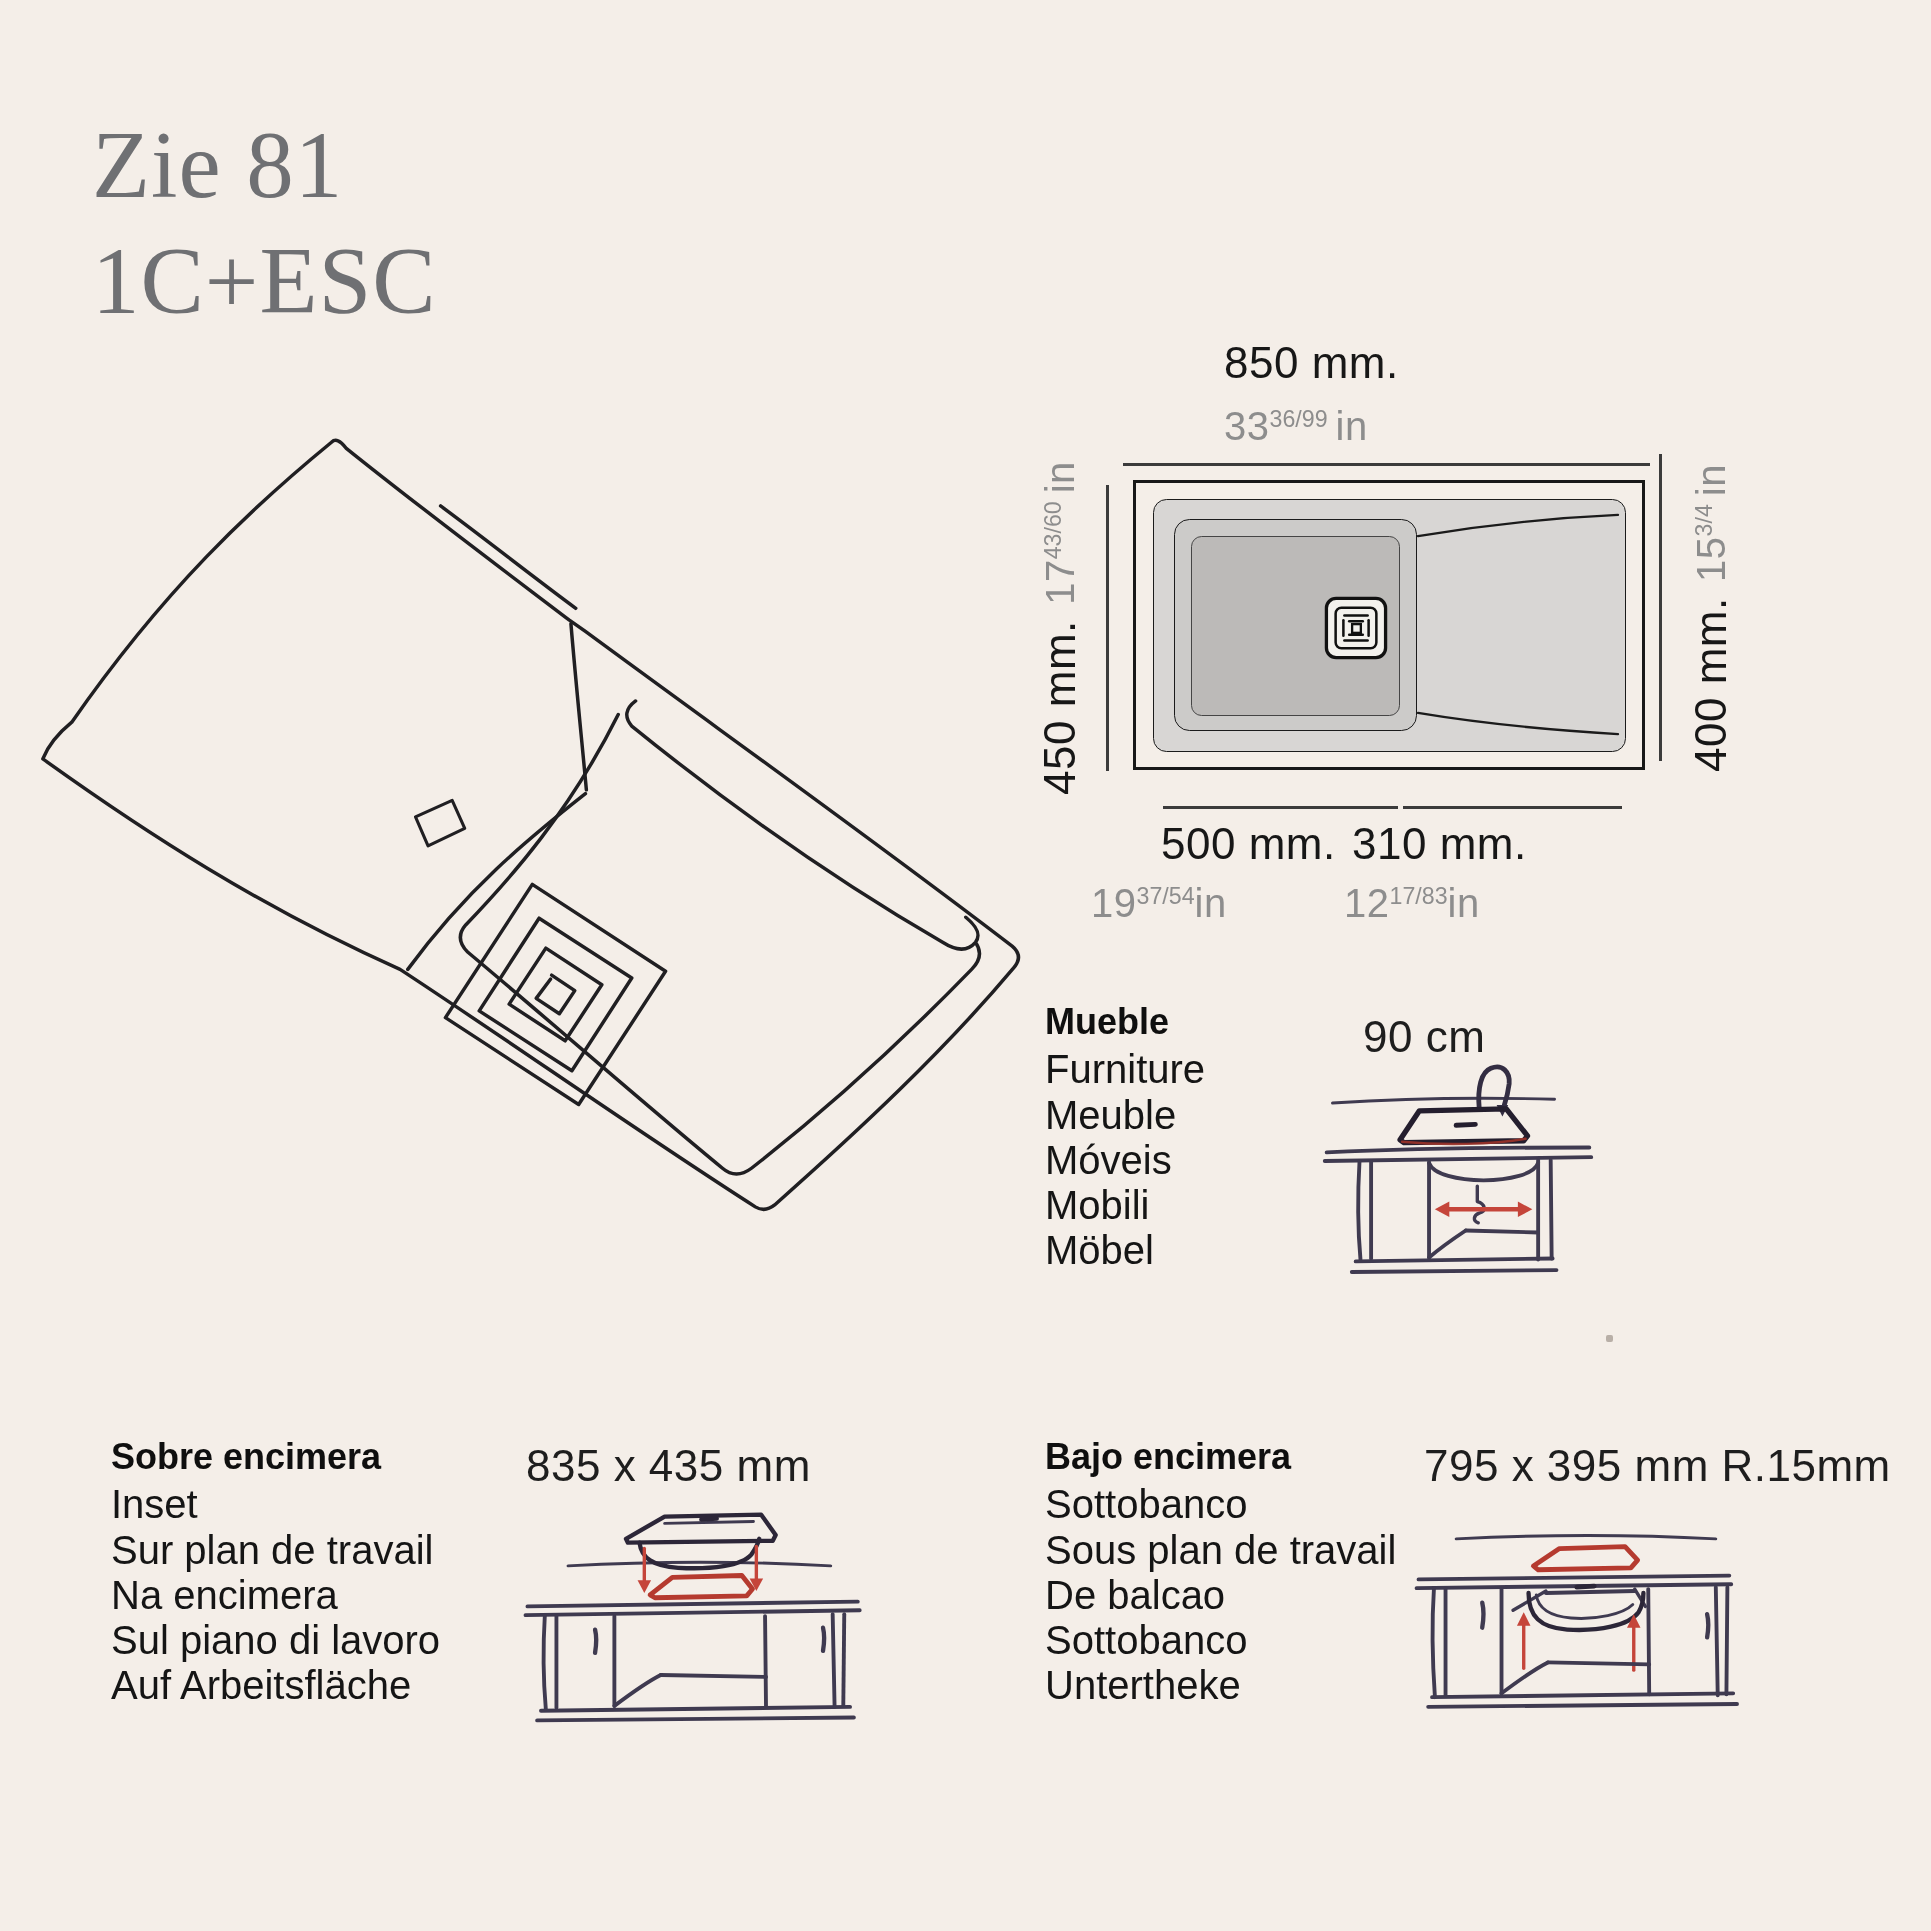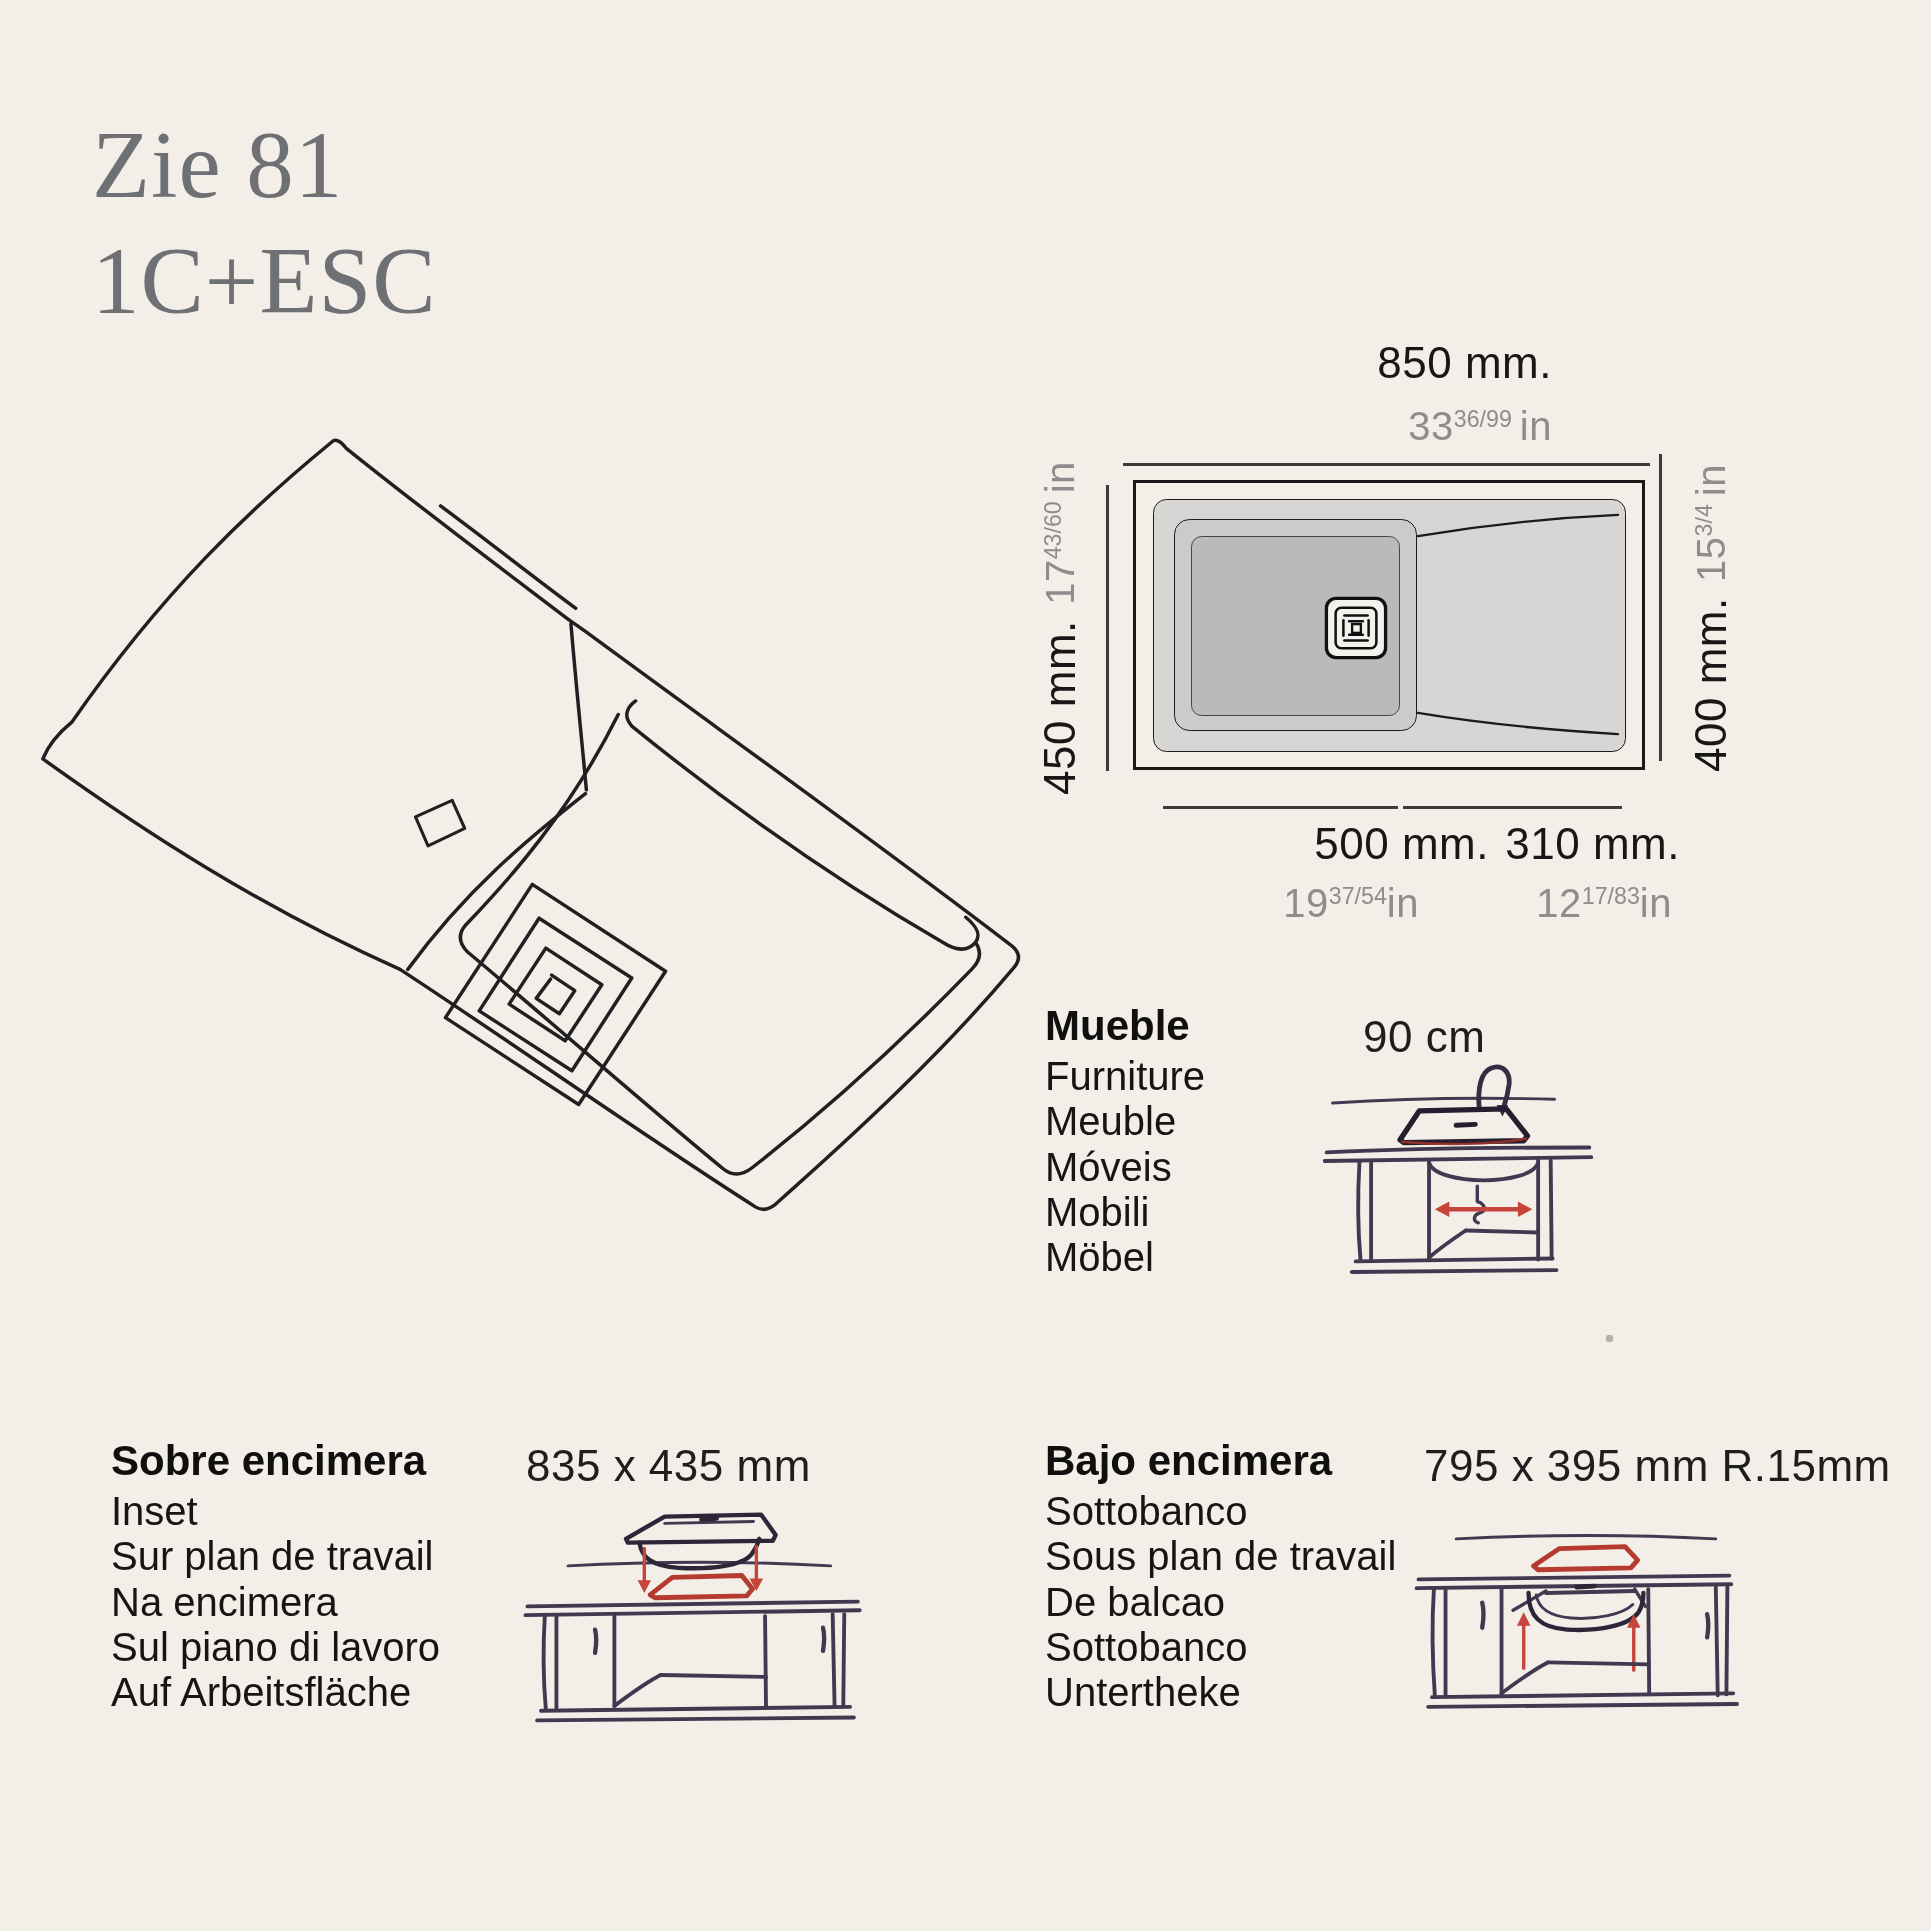--- a/index.html
+++ b/index.html
@@ -9,21 +9,21 @@
     background:#f4eee8; overflow:hidden;
   }
   
   .product-title {
     position:absolute; left:92px; top:108px;
     font-family:"Liberation Serif", serif;
     font-size:95px; line-height:1.22; font-weight:400;
     color:#6f7073; letter-spacing:1px;
   }
   
-  .dim-center { position:absolute; width:328px; text-align:right; white-space:nowrap; }
+  .dim-center { position:absolute; width:328px; text-align:left; white-space:nowrap; }
   .mm  { font-size:44px; color:#171717; letter-spacing:0.5px; }
   .inl { font-size:40px; color:#8d8d8d; letter-spacing:0.5px; }
   sup.frac { font-size:.58em; vertical-align:.55em; letter-spacing:0; }
   .unit-gap { margin-left:.2em; }
   .dline { position:absolute; background:#3b3b3b; }
   .vlabel {
     position:absolute; width:618px; height:54px;
     display:flex; align-items:center; justify-content:center;
     transform:rotate(-90deg); white-space:nowrap;
   }
@@ -40,21 +40,21 @@
     position:absolute; left:1174px; top:519px; width:243px; height:212px;
     background:#cccbc9; border:1.9px solid #1b1b1b; border-radius:15.4px; box-sizing:border-box;
   }
   .sink-bowl-inner {
     position:absolute; left:1191px; top:536px; width:209px; height:180px;
     background:#bcbab8; border:1.9px solid #454545; border-radius:10.6px; box-sizing:border-box;
   }
   .abs { position:absolute; }
   
   .lang-block { position:absolute; color:#151515; font-size:40px; line-height:1.13; }
-  .lang-block .heading { font-size:42px; font-weight:bold; margin-bottom:4.8px; color:#0f0f0f; }
+  .lang-block .heading { font-size:36px; font-weight:bold; margin-bottom:4.8px; color:#0f0f0f; }
   .size-label { position:absolute; font-size:44px; color:#1e1e1e; letter-spacing:0.5px; white-space:nowrap; }
   .speck { position:absolute; width:6.8px; height:6.8px; border-radius:1.9px; background:#a99f96; opacity:.8; }
 </style>
 </head>
 <body>
 
 <div id="canvas">
 
   <div class="product-title">
     <div>Zie 81</div>

